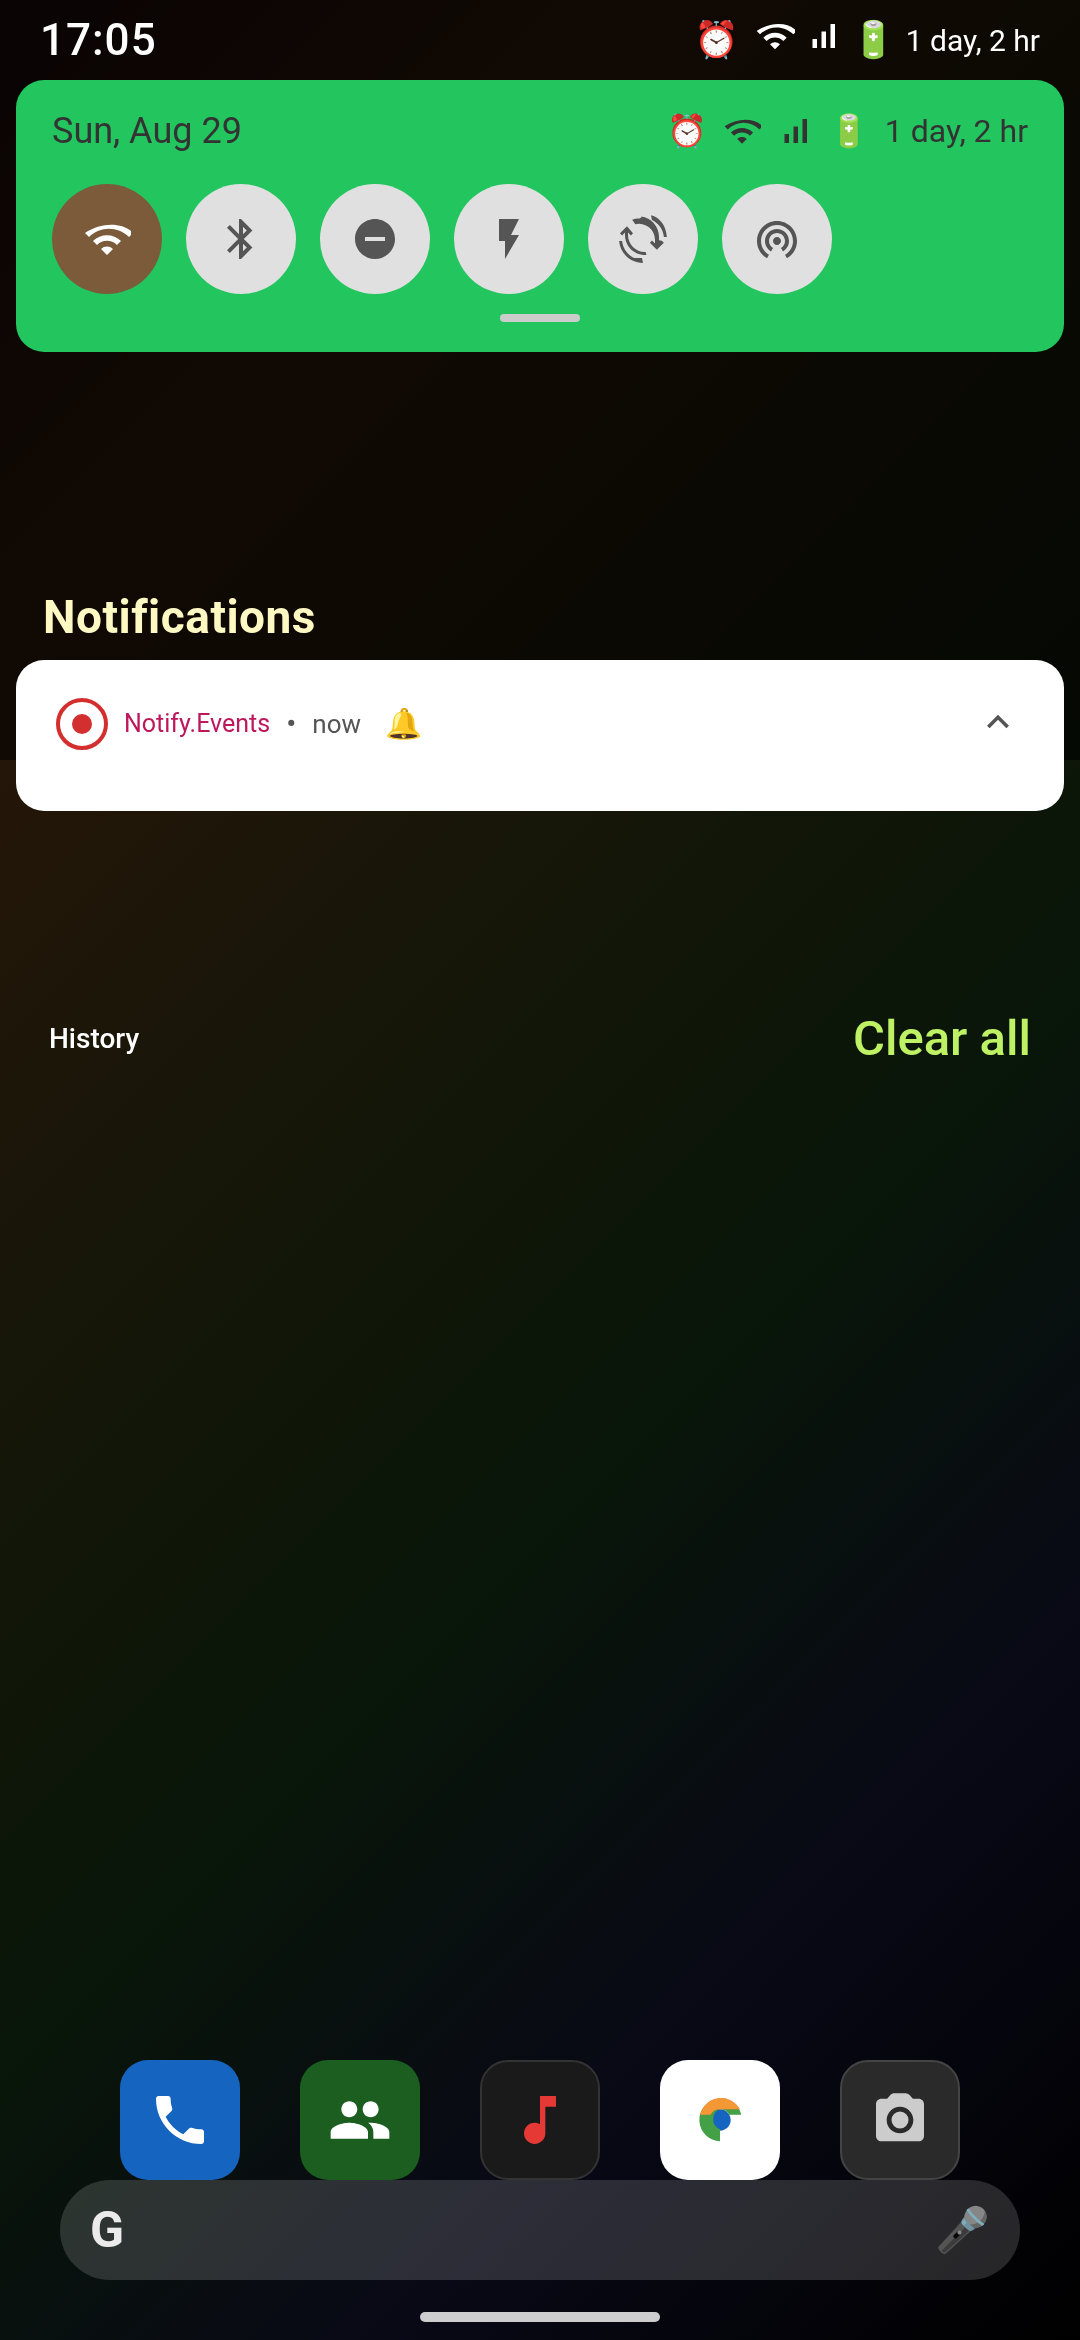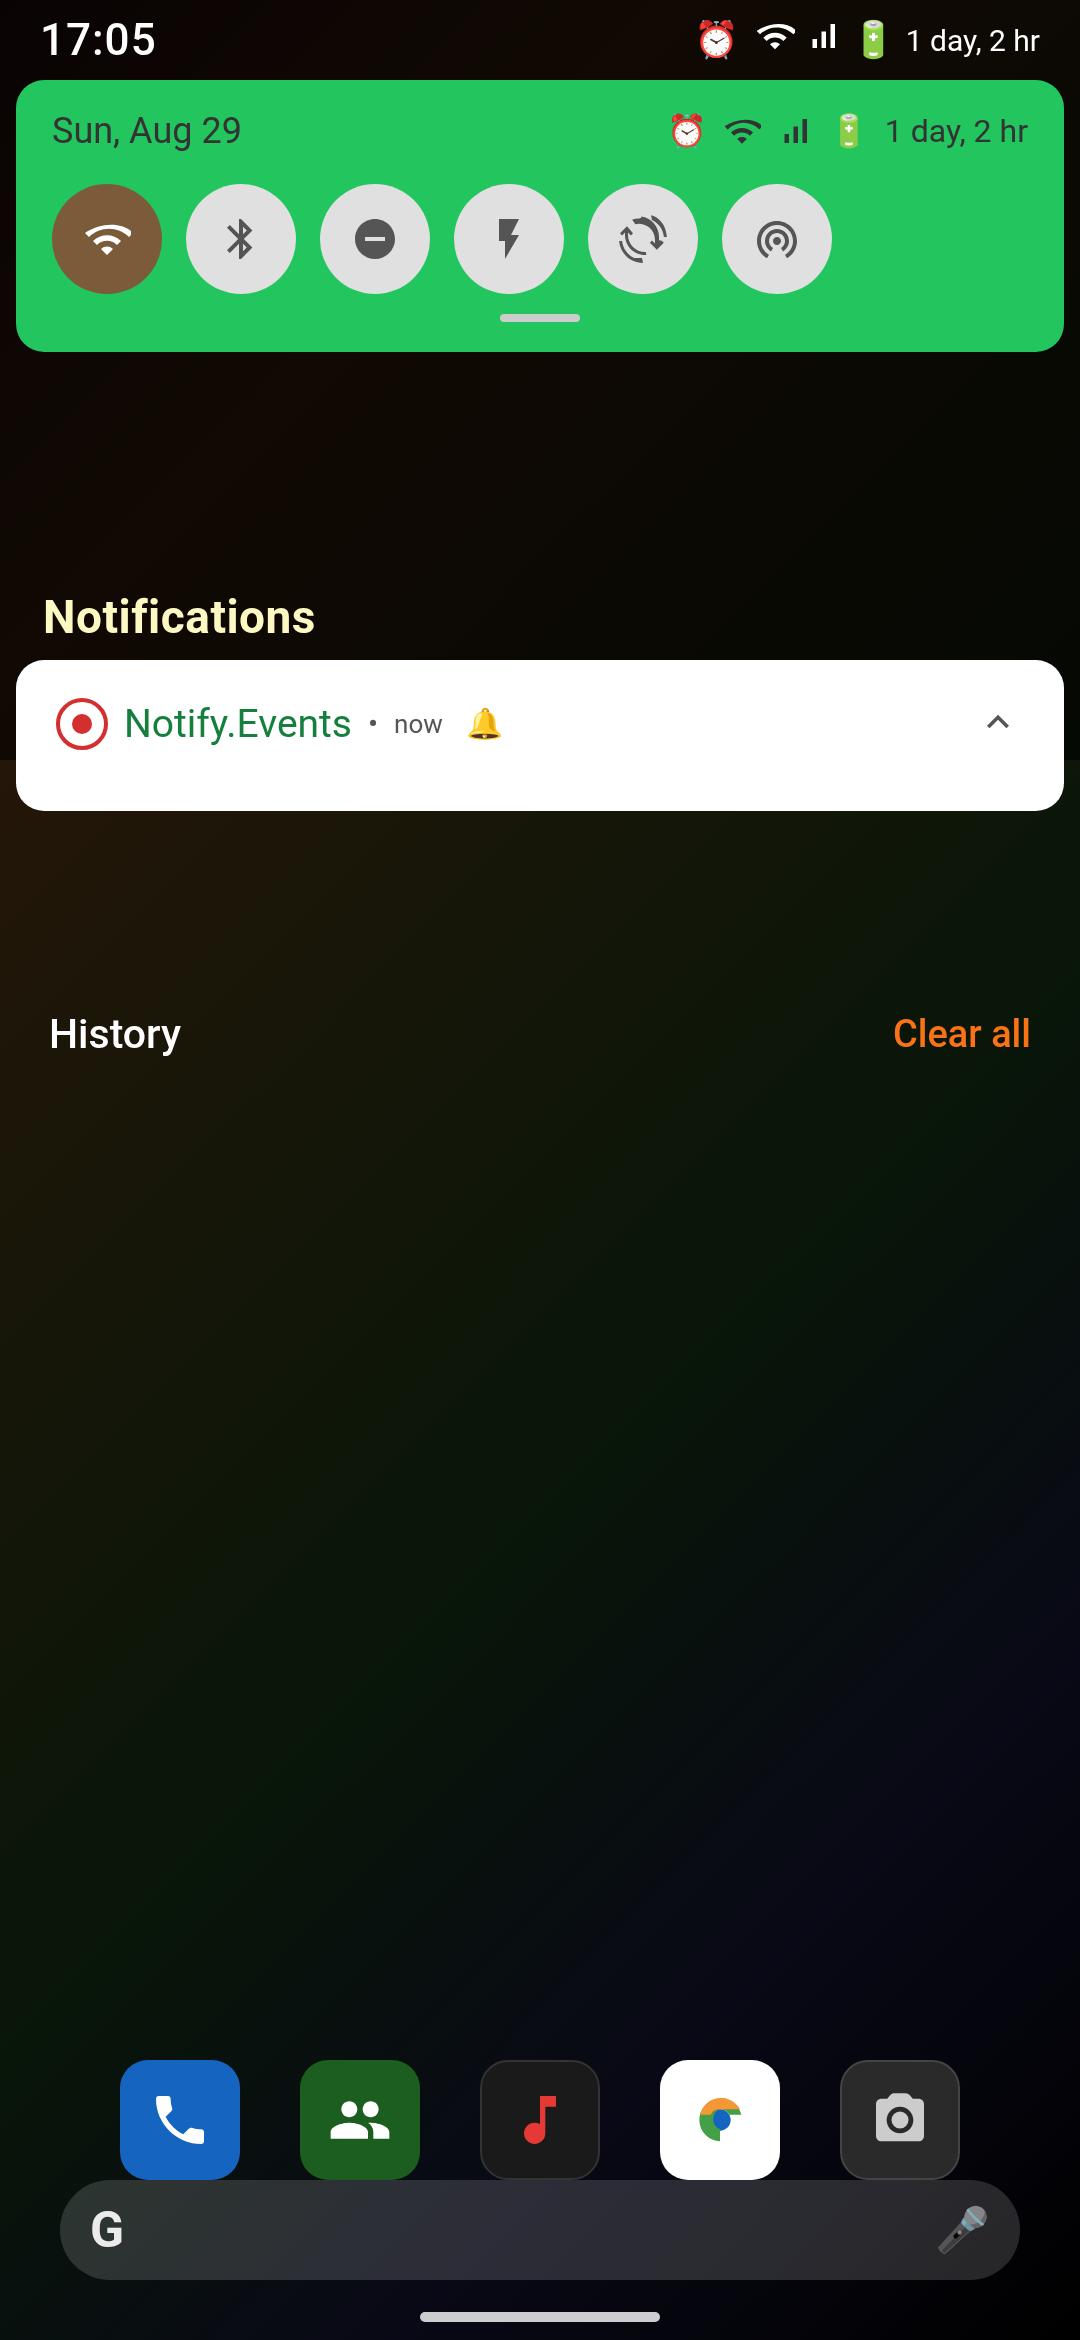--- a/index.html
+++ b/index.html
@@ -169,22 +169,22 @@
       margin-bottom: 20px;
     }
 
     .notif-header-left {
       display: flex;
       align-items: center;
       gap: 16px;
     }
 
     .notif-app-name {
-      font-size: 39px;
-      color: #15803d;
+      font-size: 25px;
+      color: #be185d;
       font-weight: 400;
     }
 
     .notif-dot {
       color: #555;
       font-size: 30px;
     }
 
     .notif-time {
       font-size: 26px;
@@ -225,27 +225,27 @@
       left: 49px;
       right: 49px;
       z-index: 10;
       display: flex;
       align-items: center;
       justify-content: space-between;
     }
 
     .history-label {
       color: #fff;
-      font-size: 41px;
+      font-size: 28px;
       font-weight: 500;
     }
 
     .clear-all-label {
-      color: #f97316;
-      font-size: 38px;
+      color: #bef264;
+      font-size: 49px;
       font-weight: 500;
     }
 
     
     .bottom-dock {
       position: absolute;
       bottom: 160px;
       left: 0; right: 0;
       z-index: 3;
       display: flex;

